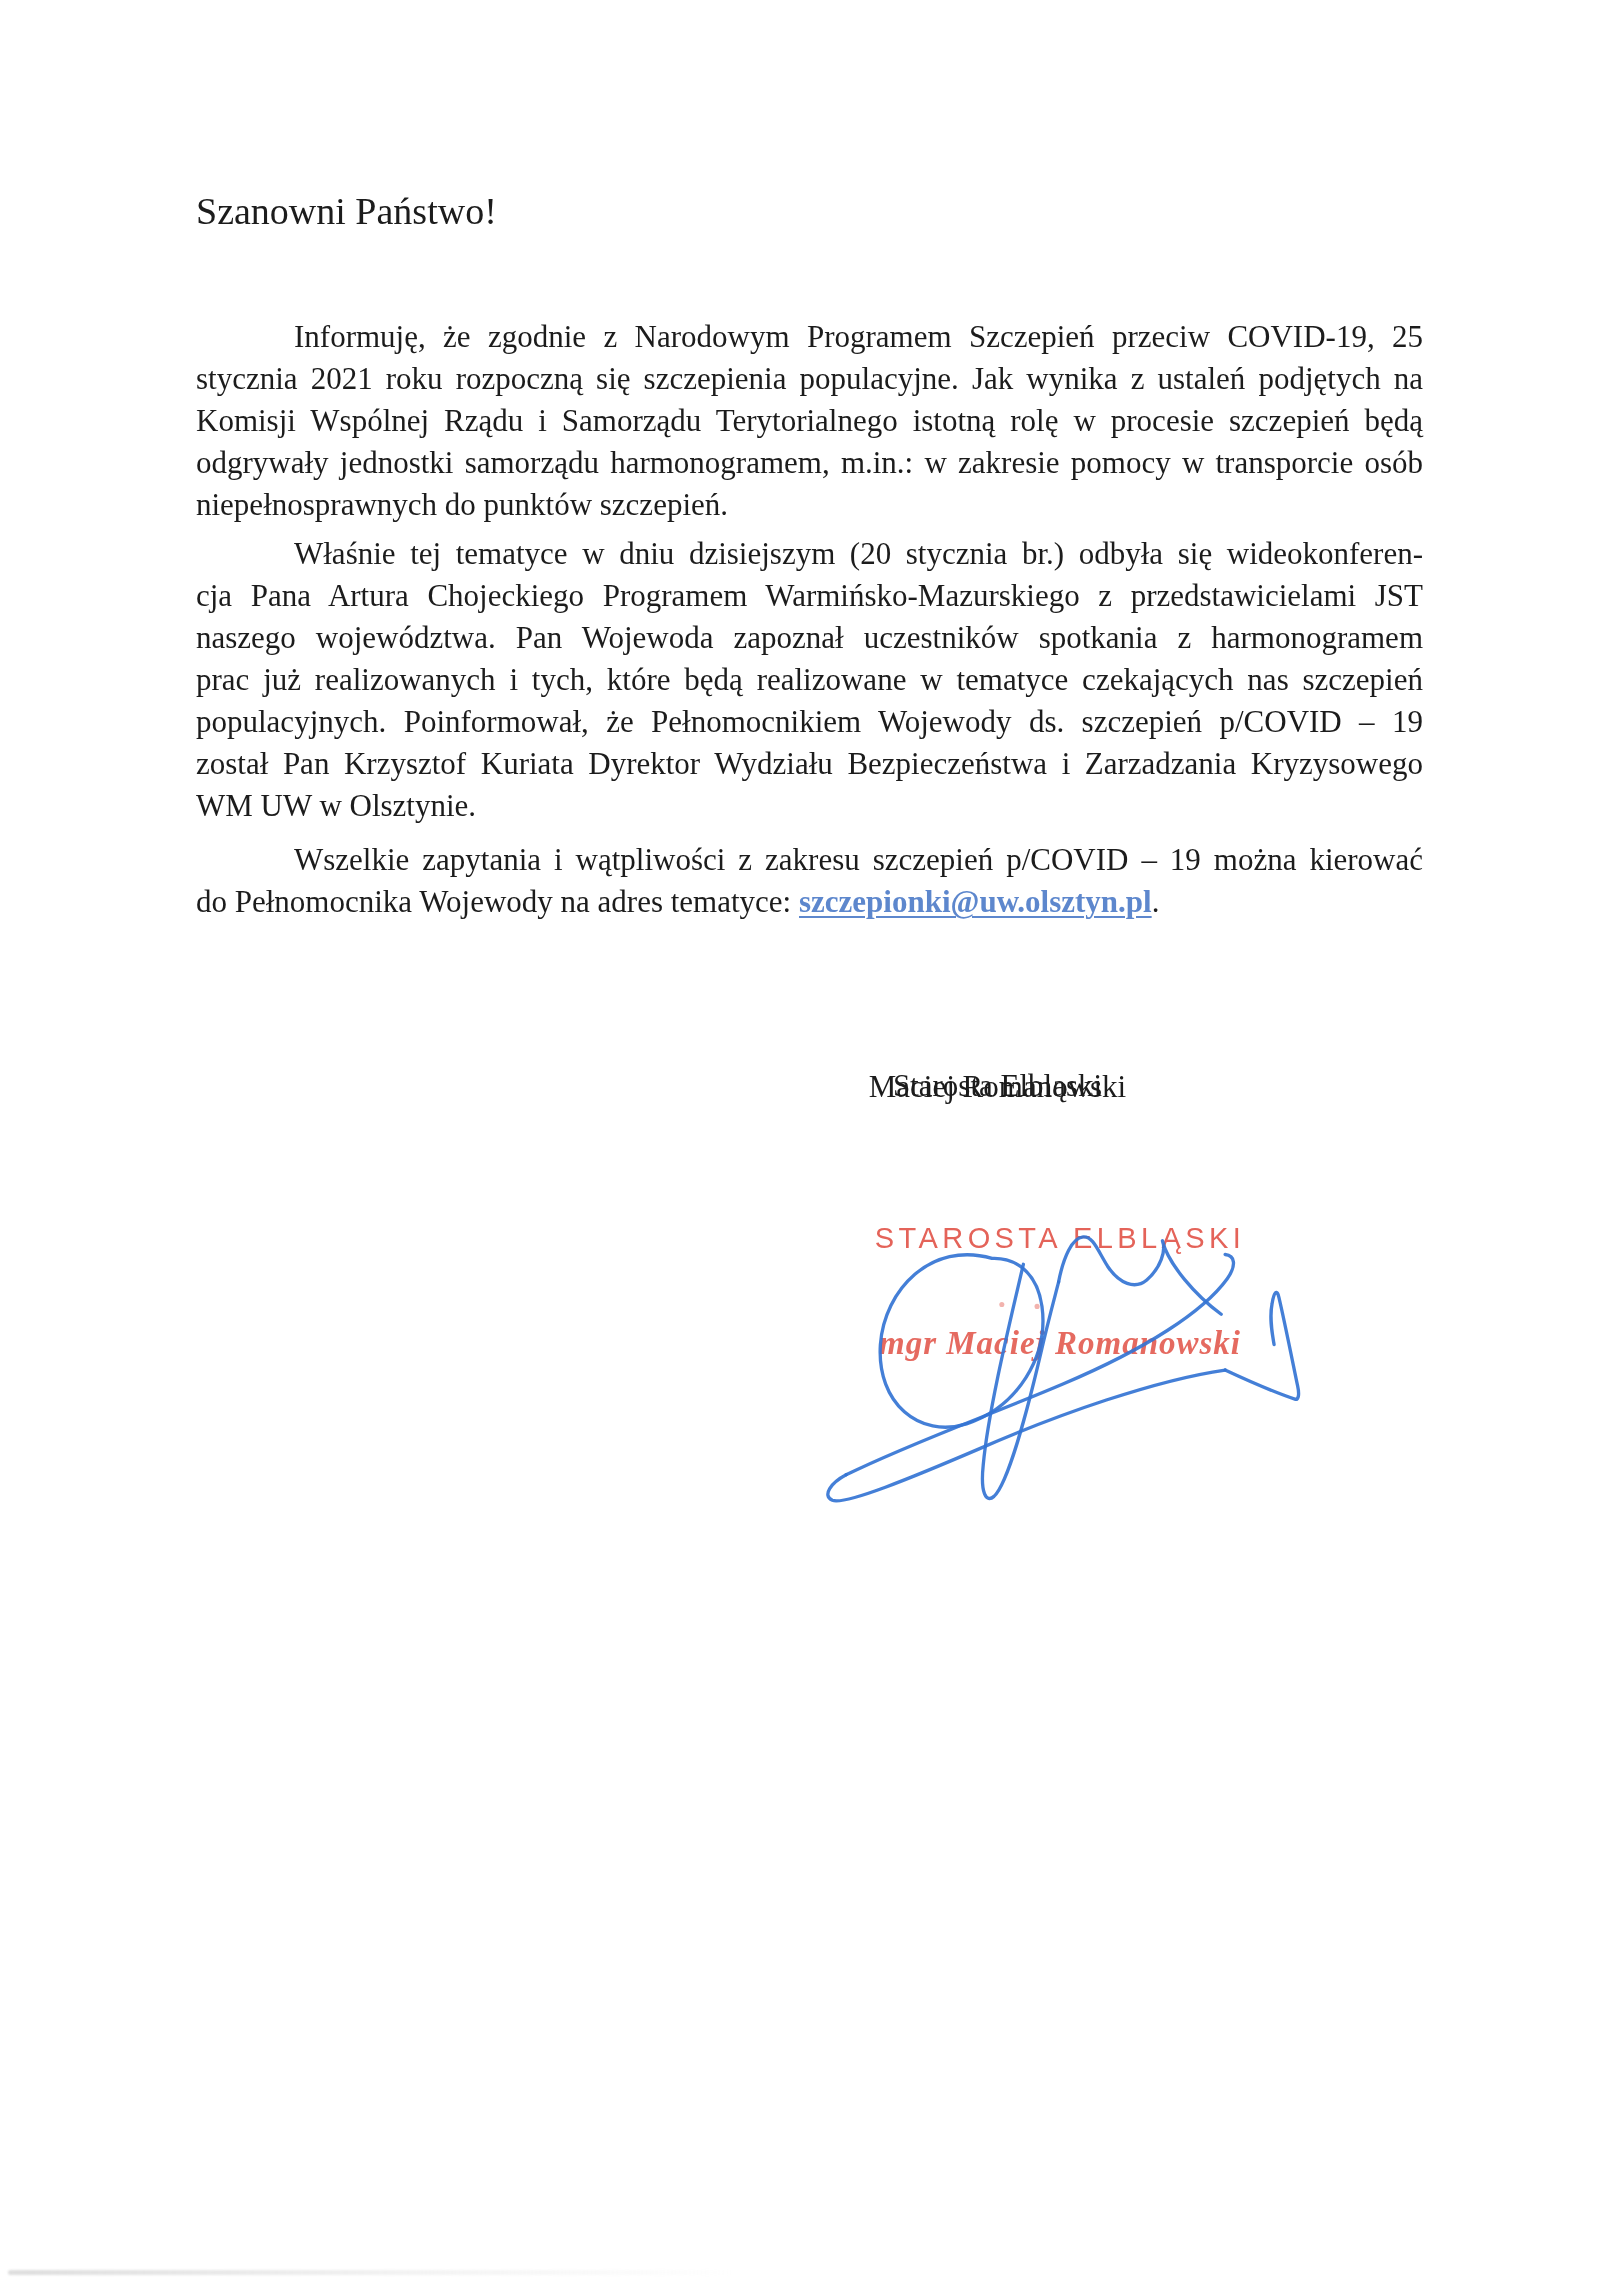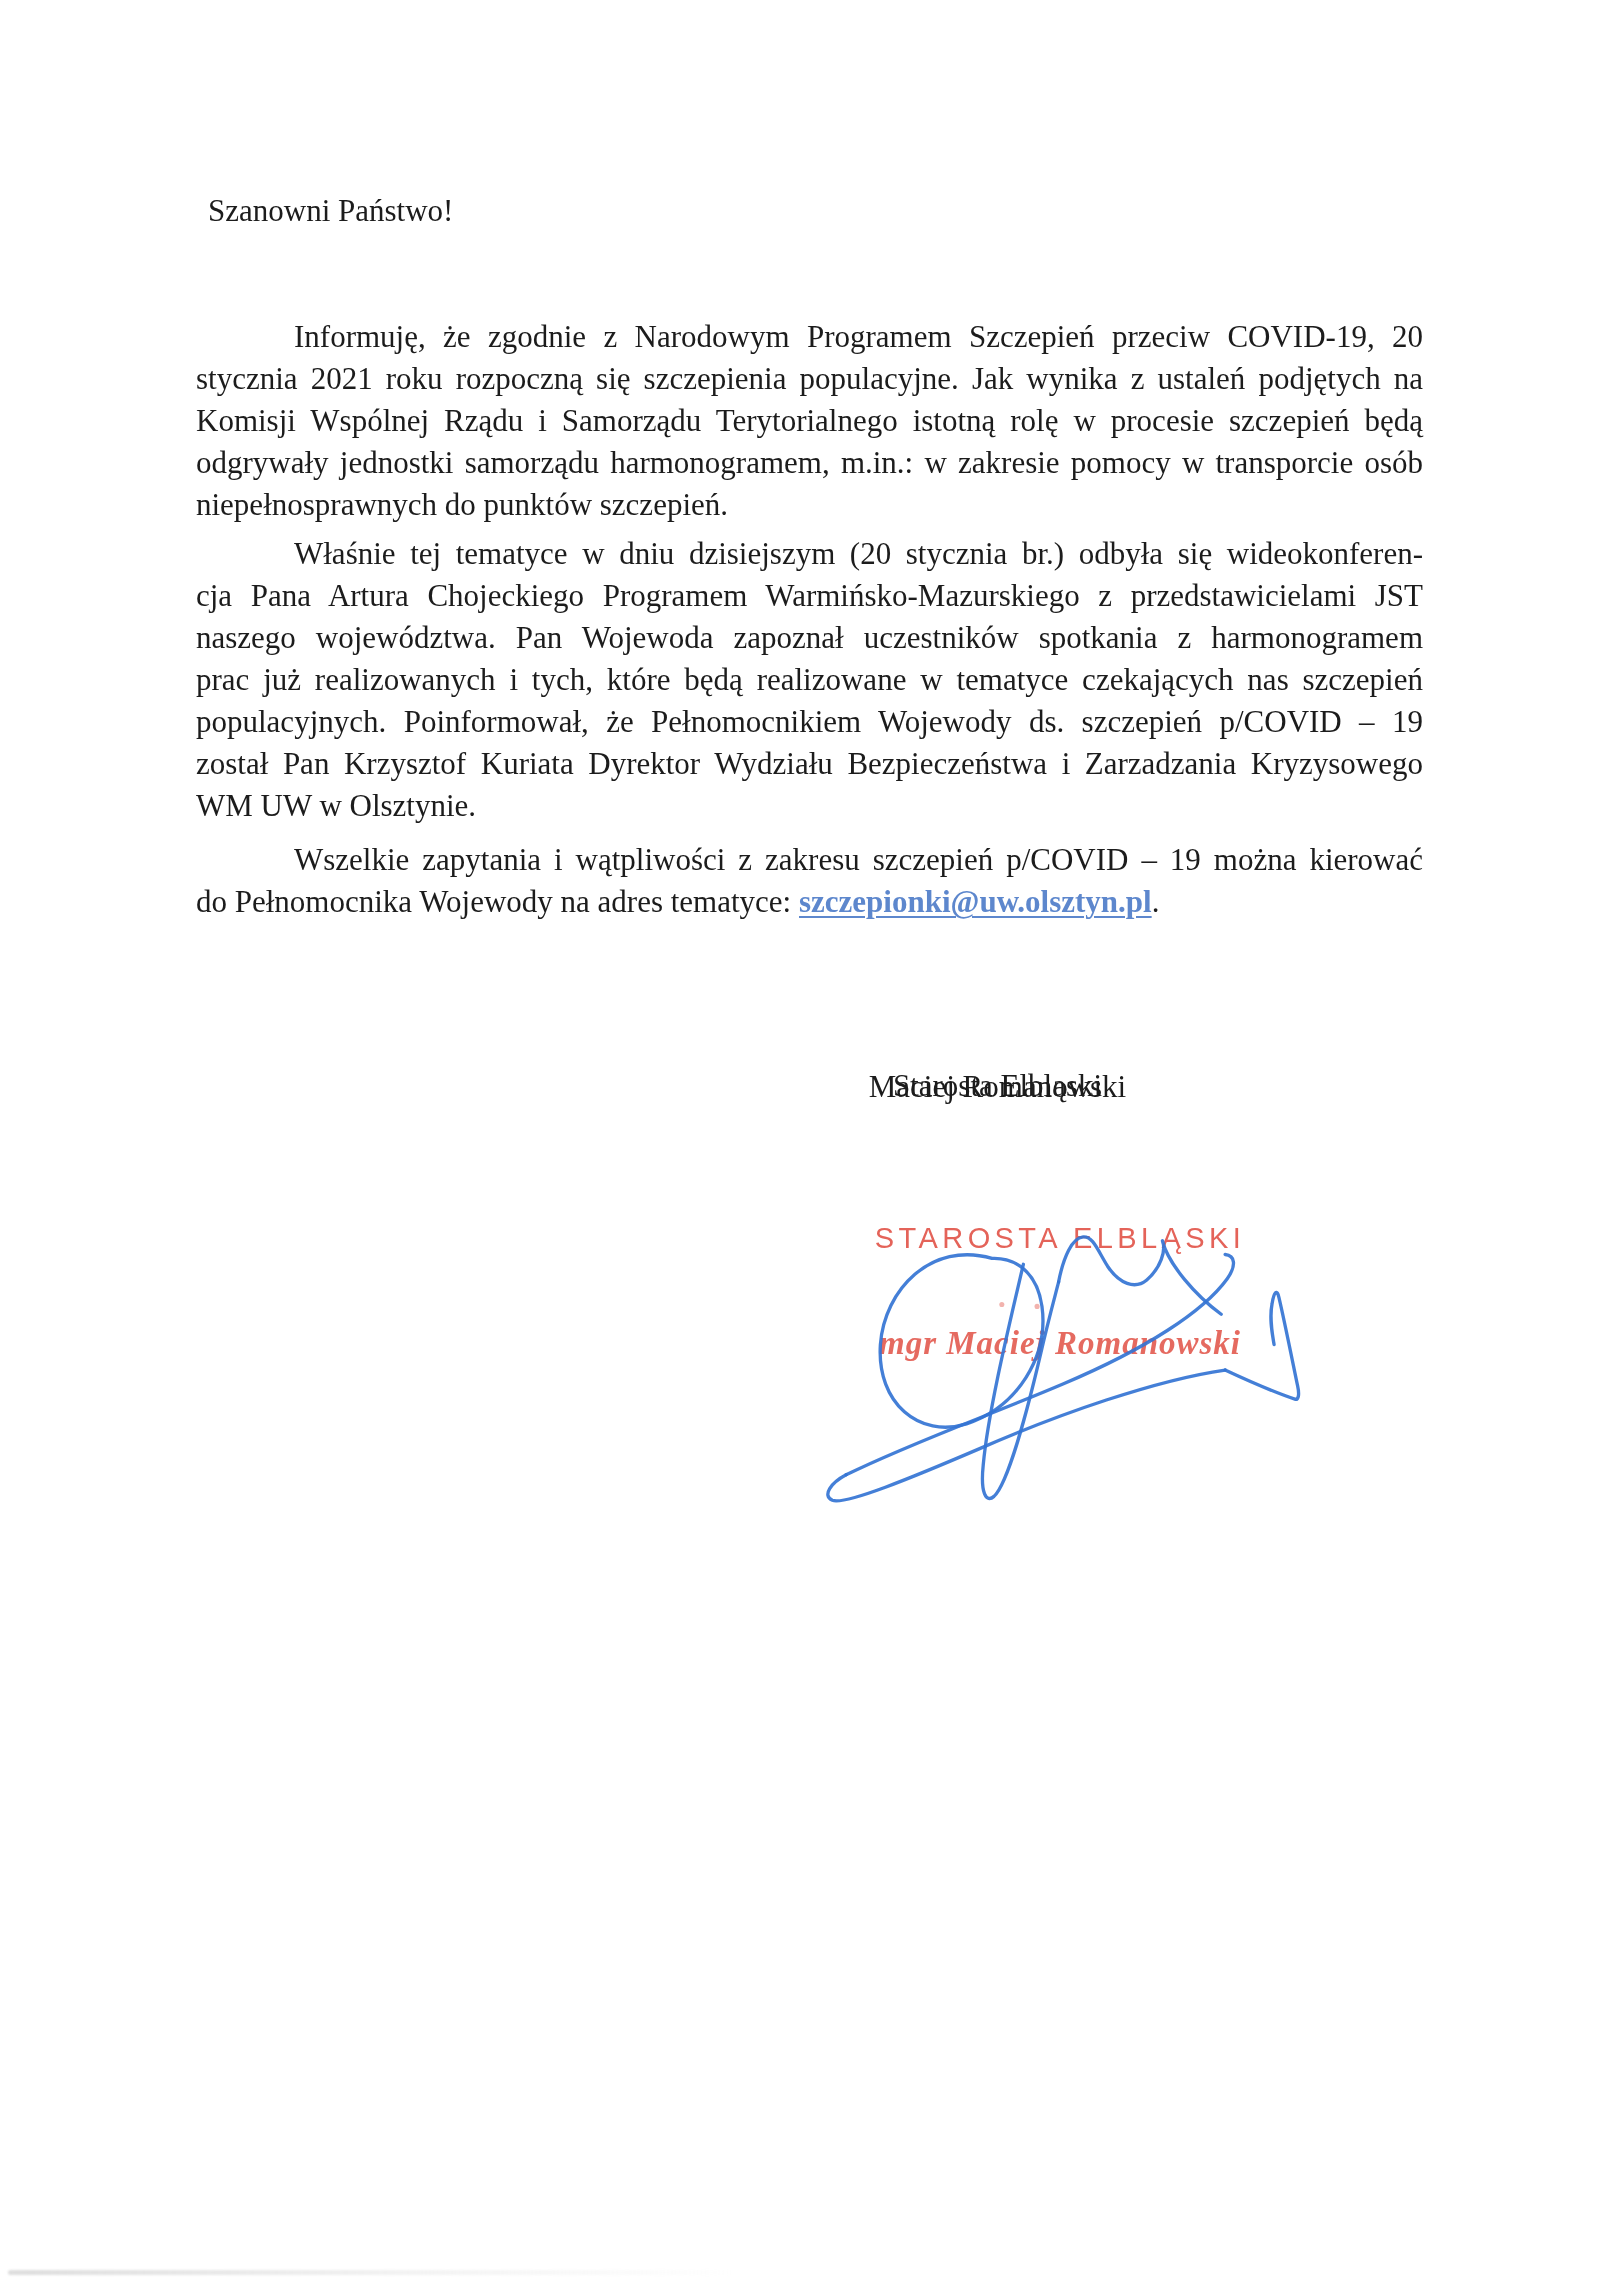--- a/index.html
+++ b/index.html
@@ -11,22 +11,22 @@
     background: #ffffff;
     overflow: hidden;
     font-family: "Liberation Serif", "DejaVu Serif", serif;
     color: var(--text-black, #1c1c1c);
   }
 
   .abs { position: absolute; }
 
   
   .salutation {
-    left: 208px; top: 190px;
-    font-size: 31px; line-height: 42px;
+    left: 196px; top: 190px;
+    font-size: 38px; line-height: 42px;
     white-space: nowrap;
   }
 
   .para {
     left: 196px;
     width: 1227px;
     font-size: 31px;
     line-height: 42px;
   }
   .para .line { text-align: justify; text-align-last: justify; }
@@ -105,21 +105,21 @@
   }
 </style>
 </head>
 <body>
 
 <div class="page">
 
   <div class="abs salutation">Szanowni Państwo!</div>
 
   <div id="para1" class="abs para">
-      <div class="line first">Informuję, że zgodnie z Narodowym Programem Szczepień przeciw COVID-19, 20</div>
+      <div class="line first">Informuję, że zgodnie z Narodowym Programem Szczepień przeciw COVID-19, 25</div>
       <div class="line">stycznia 2021 roku rozpoczną się szczepienia populacyjne. Jak wynika z ustaleń podjętych na</div>
       <div class="line">Komisji Wspólnej Rządu i Samorządu Terytorialnego istotną rolę w procesie szczepień będą</div>
       <div class="line">odgrywały jednostki samorządu harmonogramem, m.in.: w zakresie pomocy w transporcie osób</div>
       <div class="line last">niepełnosprawnych do punktów szczepień.</div>
     </div>
 
   <div id="para2" class="abs para">
       <div class="line first">Właśnie tej tematyce w dniu dzisiejszym (20 stycznia br.) odbyła się wideokonferen-</div>
       <div class="line">cja Pana Artura Chojeckiego Programem Warmińsko-Mazurskiego z przedstawicielami JST</div>
       <div class="line">naszego województwa. Pan Wojewoda zapoznał uczestników spotkania z harmonogramem</div>

